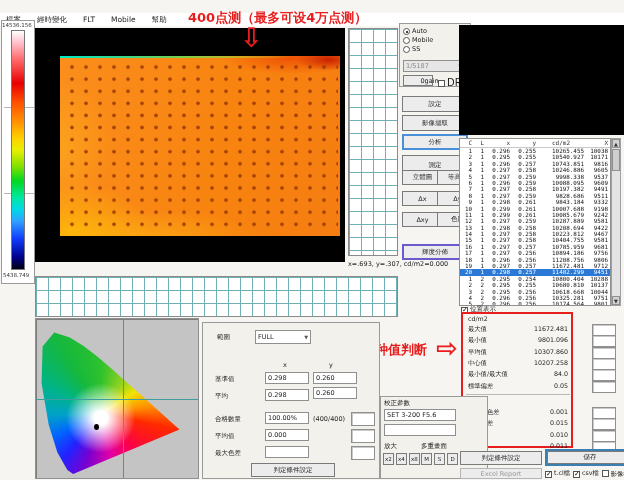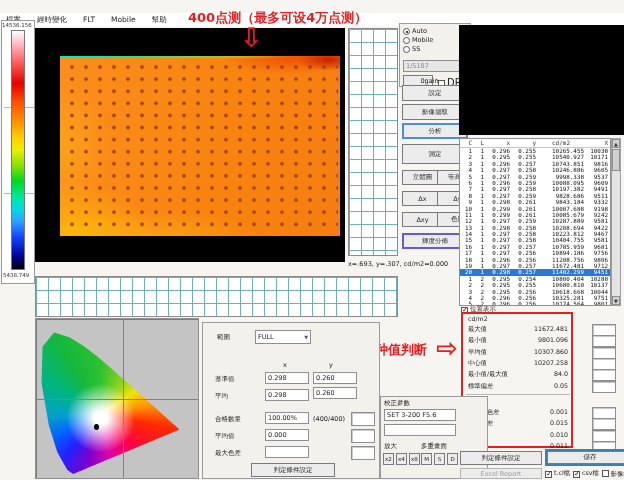--- a/index.html
+++ b/index.html
@@ -63,21 +63,21 @@
   .radio{width:7px;height:7px;border:1px solid #555;border-radius:50%;background:#fff;display:inline-block;box-sizing:border-box;margin-right:2px;position:relative;top:1px;}
   .radio.sel::after{content:"";position:absolute;left:1.5px;top:1.5px;width:2.5px;height:2.5px;background:#000;border-radius:50%;}
   .chk{width:7px;height:7px;border:1px solid #555;background:#fff;display:inline-block;box-sizing:border-box;margin-right:2px;font-size:7px;line-height:5px;color:#111;position:relative;top:1px;}
   
   #capture-group{left:399px;top:23px;width:72px;height:64px;padding:2px 3px;box-sizing:border-box;}
   .radio-row{height:9px;font-size:6.5px;display:flex;align-items:center;}
   #shutter{left:403px;top:60px;width:62px;height:12px;}
   #gain-btn{left:403px;top:75px;width:30px;height:11px;padding-left:23px;}
   #dr-row{left:438px;top:77px;font-size:10px;}
   
-  .act{left:402px;width:66px;height:16px;}
+  .act{left:402px;width:66px;height:16px;margin-top:11px;}
   .act-half{width:41px;height:15px;}
   
   #camera{left:459px;top:25px;width:165px;height:110px;background:#000;}
   #table{left:459px;top:138px;width:152px;height:168px;background:#fff;border:1px solid #8f8f8f;box-sizing:border-box;overflow:hidden;font-family:"DejaVu Sans Mono","Liberation Mono",monospace;}
   #thead{display:flex;height:8px;border-bottom:1px solid #c9c9c9;color:#333;font-size:6px;}
   .trow{display:flex;height:6.4px;font-size:5.9px;line-height:6.4px;color:#111;}
   .trow.sel{background:#2b79d7;color:#fff;}
   .tc{box-sizing:border-box;padding-right:2px;text-align:right;white-space:nowrap;overflow:hidden;}
   .tc0{width:14px;}.tc1{width:12px;}.tc2{width:26px;}.tc3{width:26px;}.tc4{width:48px;}.tc5{width:24px;}
   #scrollbar{left:611px;top:138px;width:10px;height:168px;background:#e3e3e3;border:1px solid #a0a0a0;box-sizing:border-box;}

